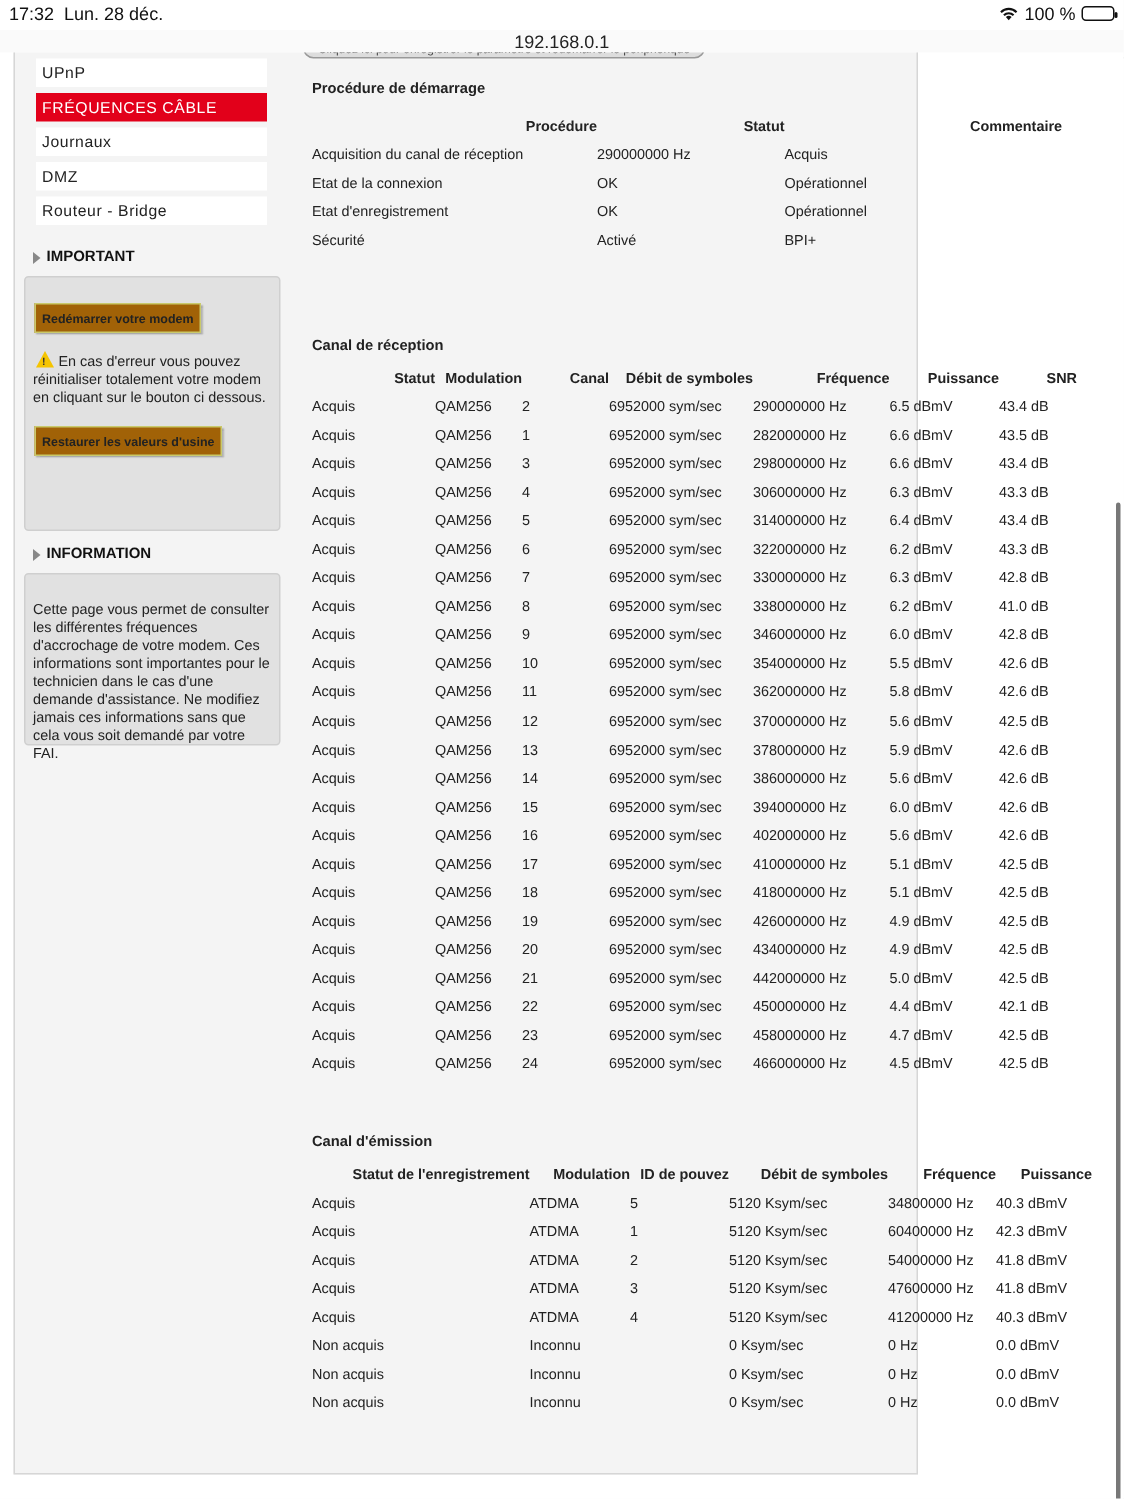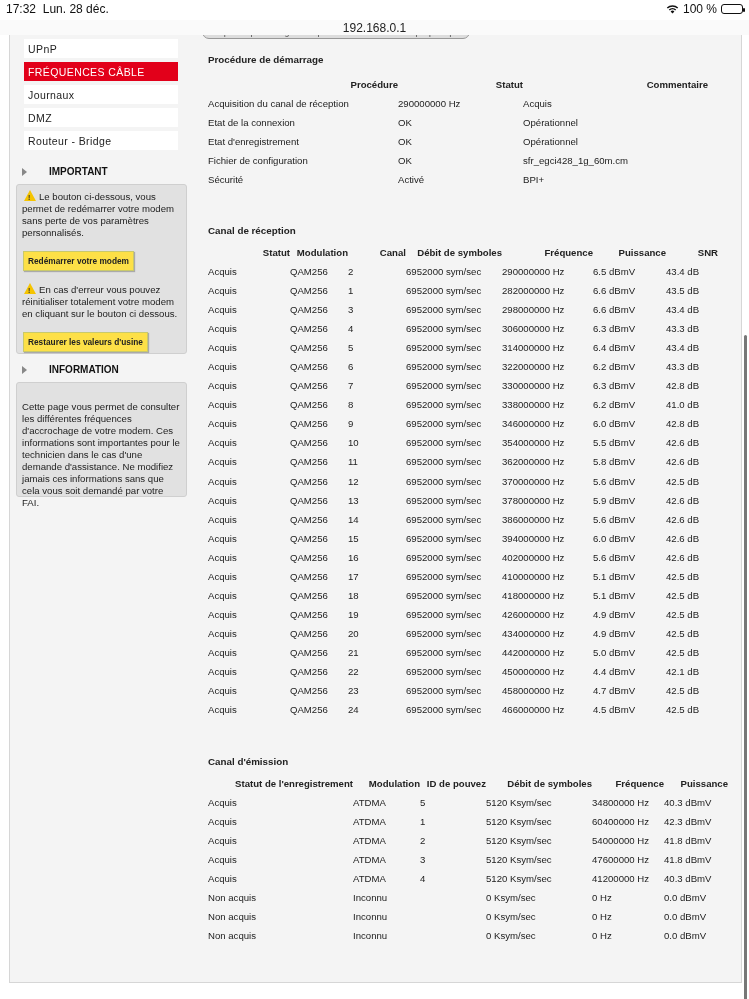--- a/index.html
+++ b/index.html
@@ -7,33 +7,33 @@
   .statusbar { position: absolute; top: 0; left: 0; width: 749px; height: 18px; font-size: 12px; color: #111; }
   .statusbar .time { position: absolute; left: 6px; top: 2px; }
   .statusbar .right { position: absolute; right: 6px; top: 2px; display: flex; align-items: center; gap: 4px; }
   .battery { width: 22px; height: 10px; border: 1px solid #111; border-radius: 3px; padding: 1px; position: relative; }
   .battery::after { content: ""; position: absolute; right: -3px; top: 3px; width: 2px; height: 4px; background: #111; border-radius: 1px; }
   .battery .fill { width: 100%; height: 100%; background: #111; border-radius: 1px; }
   .urlbar { position: absolute; top: 20px; left: 0; width: 749px; height: 19px; text-align: center; font-size: 12px; color: #222; border-bottom: 1px solid #ddd; background: #fafafa; }
   .urlbar span { position: relative; top: 1px; }
 
   .viewport { position: absolute; top: 35px; left: 0; width: 749px; height: 964px; overflow: hidden; background: #fff; }
-  .page { position: absolute; top: -2px; left: 9px; width: 733px; height: 950px; background: #f4f4f4; border: 1px solid #d6d6d6; }
+  .page { position: absolute; top: -2px; left: 9px; width: 603px; height: 950px; background: #f4f4f4; border: 1px solid #d6d6d6; }
 
   .sidebar { position: absolute; left: 0; top: 0; width: 186px; }
   .nav { position: absolute; left: 14px; top: 5px; width: 154px; }
   .nav-item { height: 19px; margin-bottom: 4px; background: #fff; font-size: 10.5px; letter-spacing: 0.4px; padding: 4px 0 0 4px; color: #222; }
   .nav-item.active { background: #e2001a; color: #fff; }
 
-  .box-title { position: absolute; left: 12px; font-size: 10px; font-weight: bold; color: #111; display: flex; align-items: center; gap: 22px; }
+  .box-title { position: absolute; left: 12px; font-size: 10px; font-weight: bold; color: #111; display: flex; align-items: center; gap: 4px; }
   .box-title .tri { width: 0; height: 0; border-left: 5px solid #888; border-top: 4px solid transparent; border-bottom: 4px solid transparent; }
   .box { position: absolute; left: 6px; width: 171px; background: #e1e1e1; border: 1px solid #cfcfcf; border-radius: 3px; font-size: 9.6px; line-height: 12px; color: #222; padding: 5px 5px; }
   .warn { display: inline-block; width: 0; height: 0; border-left: 6px solid transparent; border-right: 6px solid transparent; border-bottom: 11px solid #f5c400; position: relative; vertical-align: -1px; margin: 0 3px 0 2px; }
   .warn::after { content: "!"; position: absolute; left: -2px; top: 2px; font-size: 7px; font-weight: bold; color: #333; }
-  .ybtn { display: inline-block; background: #fde047; border: 1px solid #c9c96b; box-shadow: 1px 1px 1px #aaa; font-size: 8.3px; font-weight: bold; padding: 3px 4px; color: #222; margin: 12px 0 6px 1px; }
+  .ybtn { display: inline-block; background: #a16207; border: 1px solid #c9c96b; box-shadow: 1px 1px 1px #aaa; font-size: 8.3px; font-weight: bold; padding: 3px 4px; color: #222; margin: 12px 0 6px 1px; }
 
   .main { position: absolute; left: 186px; top: 0; width: 546px; }
   .save-btn { position: absolute; left: 6px; top: -8px; width: 268px; height: 13px; border: 1px solid #999; border-radius: 0 0 7px 7px; background: #ddd; font-size: 8px; color: #444; text-align: center; line-height: 11px; overflow: hidden; }
   .section-title { position: absolute; left: 12px; font-size: 9.8px; font-weight: bold; color: #222; }
   table { position: absolute; left: 12px; border-collapse: collapse; font-size: 9.6px; color: #222; }
   th { text-align: right; font-weight: bold; padding: 0; height: 19px; vertical-align: middle; }
   td { padding: 0; height: 19.05px; vertical-align: middle; white-space: nowrap; }
 
   .scrollbar { position: absolute; right: 2px; top: 300px; width: 3px; height: 700px; background: #777; border-radius: 2px; }
 </style>
@@ -64,21 +64,20 @@
         <div class="nav-item">Journaux</div>
         <div class="nav-item">DMZ</div>
         <div class="nav-item">Routeur - Bridge</div>
       </div>
 
       <div class="box-title" style="top:132px;">
         <span class="tri"></span>
         <span>IMPORTANT</span>
       </div>
       <div class="box" style="top:150px; height:170px;">
-        <div><span class="warn"></span><span>Le bouton ci-dessous, vous permet de redémarrer votre modem sans perte de vos paramètres personnalisés.</span></div>
         <div><span class="ybtn">Redémarrer votre modem</span></div>
         <div style="margin-top:6px;"><span class="warn"></span><span>En cas d'erreur vous pouvez réinitialiser totalement votre modem en cliquant sur le bouton ci dessous.</span></div>
         <div><span class="ybtn">Restaurer les valeurs d'usine</span></div>
       </div>
 
       <div class="box-title" style="top:330px;">
         <span class="tri"></span>
         <span>INFORMATION</span>
       </div>
       <div class="box" style="top:348px; height:115px; padding-top:18px;">
@@ -111,25 +110,20 @@
             </tr>
             <tr>
               <td>Etat de la connexion</td>
               <td>OK</td>
               <td>Opérationnel</td>
             </tr>
             <tr>
               <td>Etat d'enregistrement</td>
               <td>OK</td>
               <td>Opérationnel</td>
-            </tr>
-            <tr>
-              <td>Fichier de configuration</td>
-              <td>OK</td>
-              <td>sfr_egci428_1g_60m.cm</td>
             </tr>
             <tr>
               <td>Sécurité</td>
               <td>Activé</td>
               <td>BPI+</td>
             </tr>
           </tbody>
       </table>
 
       <div class="section-title" style="top:191px;">Canal de réception</div>

